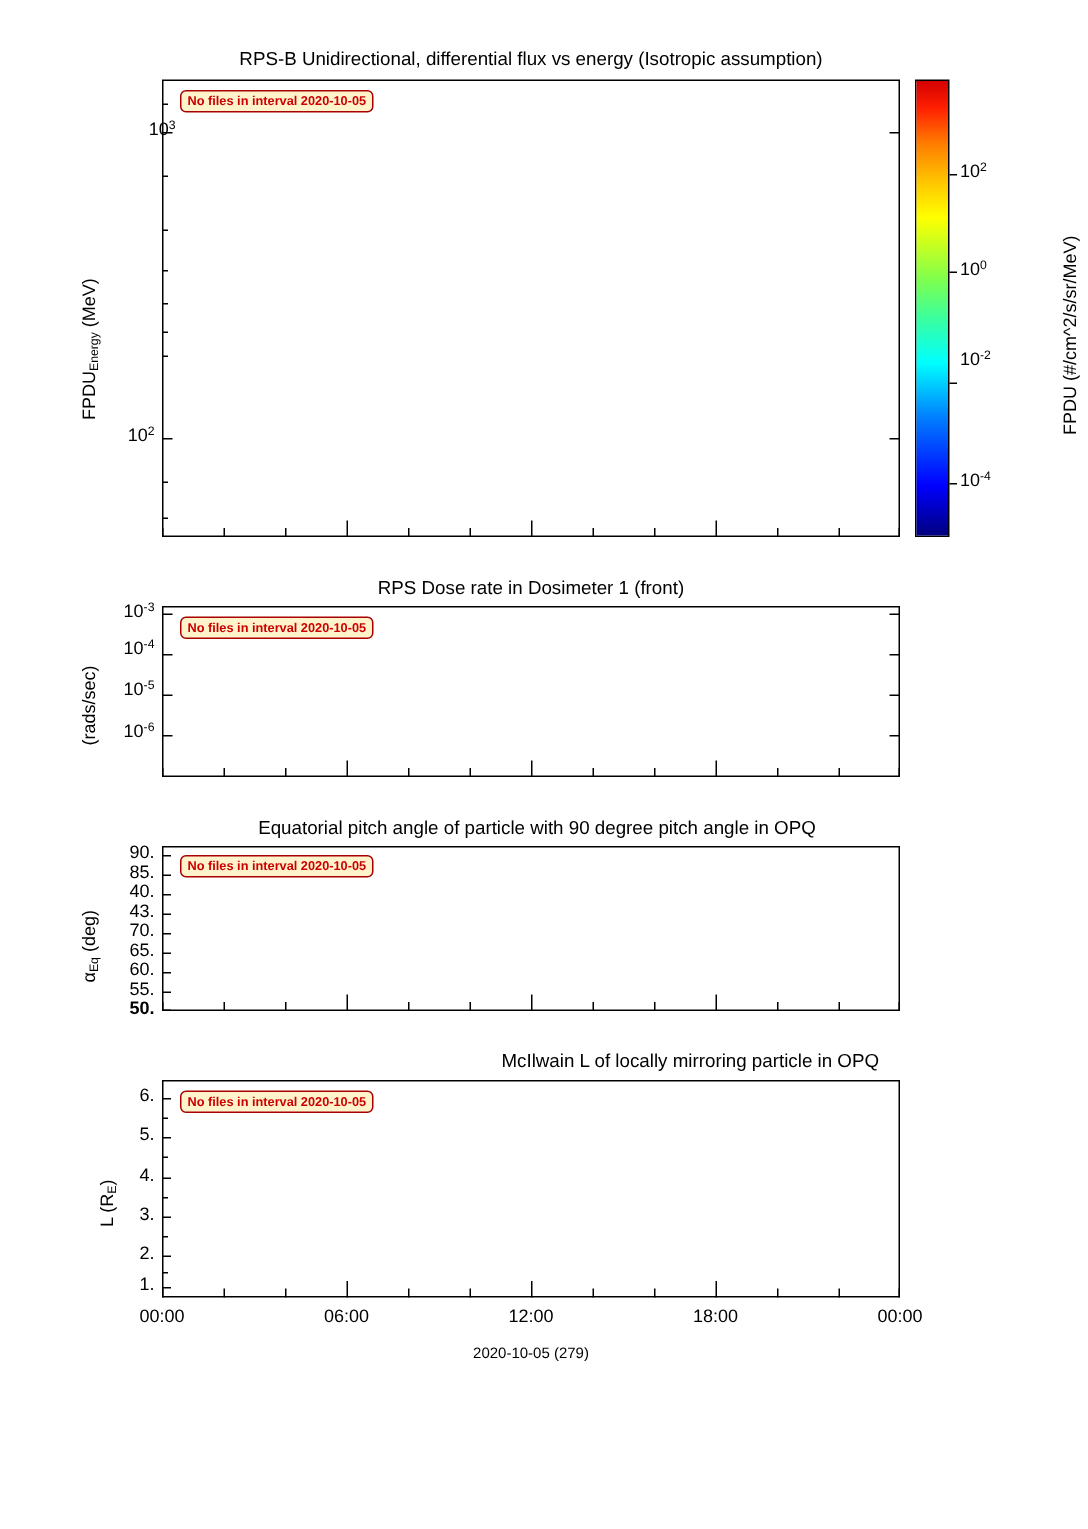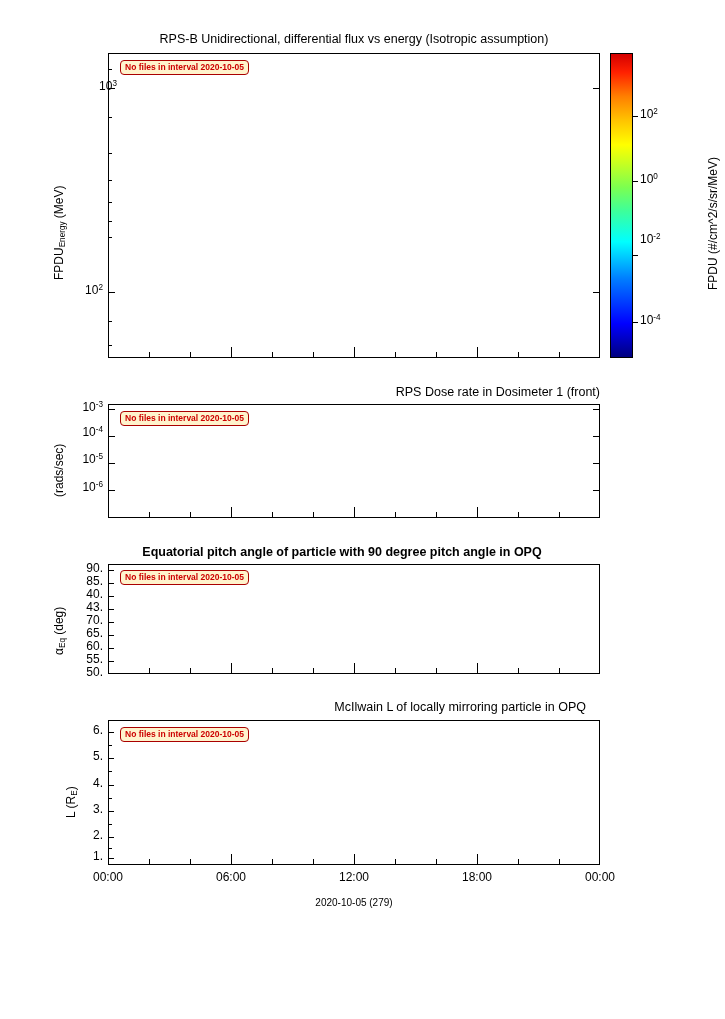--- a/index.html
+++ b/index.html
@@ -180,21 +180,21 @@
     <div class="cbar-tick-label" style="left:640px; top:232px;">10<sup>-2</sup></div>
     <div class="cbar-tick-label" style="left:640px; top:313px;">10<sup>-4</sup></div>
 
     <div class="tick tick-h" style="left:633px; top:116px; width:5px;"></div>
     <div class="tick tick-h" style="left:633px; top:181px; width:5px;"></div>
     <div class="tick tick-h" style="left:633px; top:255px; width:5px;"></div>
     <div class="tick tick-h" style="left:633px; top:322px; width:5px;"></div>
   </div>
 
   <div class="panel">
-    <div class="panel-title" style="left:108px; top:385px; width:492px;text-align:right;">RPS  Dose rate in Dosimeter 1 (front)</div>
+    <div class="panel-title" style="left:108px; top:385px; width:492px;">RPS  Dose rate in Dosimeter 1 (front)</div>
 
     <div class="axes" style="left:108px; top:404px; width:492px; height:114px;"></div>
 
     <div class="nofiles" style="left:120px; top:411px;">No files in interval 2020-10-05</div>
 
     <div class="ylabel" style="left:52px; top:497px;">
       (rads/sec)
     </div>
 
     <div class="ytick-label" style="left:58px; top:400px; width:45px;">10<sup>-3</sup></div>
@@ -220,39 +220,39 @@
     <div class="tick tick-v" style="left:354px; top:507px; height:11px;"></div>
     <div class="tick tick-v" style="left:395px; top:512px; height:6px;"></div>
     <div class="tick tick-v" style="left:436px; top:512px; height:6px;"></div>
     <div class="tick tick-v" style="left:477px; top:507px; height:11px;"></div>
     <div class="tick tick-v" style="left:518px; top:512px; height:6px;"></div>
     <div class="tick tick-v" style="left:559px; top:512px; height:6px;"></div>
     <div class="tick tick-v" style="left:599px; top:512px; height:6px;"></div>
   </div>
 
   <div class="panel">
-    <div class="panel-title" style="left:96px; top:545px; width:492px;font-weight:bold;">Equatorial pitch angle of particle with 90 degree pitch angle in OPQ</div>
+    <div class="panel-title" style="left:112px; top:545px; width:492px;">Equatorial pitch angle of particle with 90 degree pitch angle in OPQ</div>
 
     <div class="axes" style="left:108px; top:564px; width:492px; height:110px;"></div>
 
     <div class="nofiles" style="left:120px; top:570px;">No files in interval 2020-10-05</div>
 
     <div class="ylabel" style="left:52px; top:655px;">
       α<sub>Eq</sub> (deg)
     </div>
 
     <div class="ytick-label" style="left:58px; top:561px; width:45px;">90.</div>
     <div class="ytick-label" style="left:58px; top:574px; width:45px;">85.</div>
     <div class="ytick-label" style="left:58px; top:587px; width:45px;">40.</div>
     <div class="ytick-label" style="left:58px; top:600px; width:45px;">43.</div>
     <div class="ytick-label" style="left:58px; top:613px; width:45px;">70.</div>
     <div class="ytick-label" style="left:58px; top:626px; width:45px;">65.</div>
     <div class="ytick-label" style="left:58px; top:639px; width:45px;">60.</div>
     <div class="ytick-label" style="left:58px; top:652px; width:45px;">55.</div>
-    <div class="ytick-label" style="left:58px; top:665px; width:45px;">50.</div>
+    <div class="ytick-label" style="left:58px; top:665px; width:45px;font-weight:bold;">50.</div>
 
     <div class="tick tick-h" style="left:108px; top:570px; width:6px;"></div>
     <div class="tick tick-h" style="left:108px; top:583px; width:6px;"></div>
     <div class="tick tick-h" style="left:108px; top:596px; width:6px;"></div>
     <div class="tick tick-h" style="left:108px; top:609px; width:6px;"></div>
     <div class="tick tick-h" style="left:108px; top:622px; width:6px;"></div>
     <div class="tick tick-h" style="left:108px; top:635px; width:6px;"></div>
     <div class="tick tick-h" style="left:108px; top:648px; width:6px;"></div>
     <div class="tick tick-h" style="left:108px; top:661px; width:6px;"></div>
     <div class="tick tick-h" style="left:108px; top:673px; width:6px;"></div>

